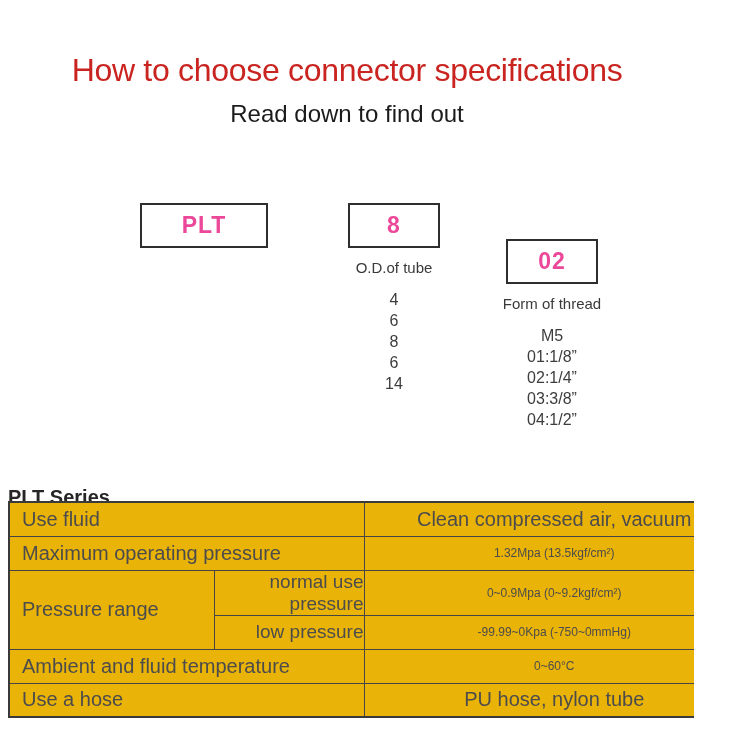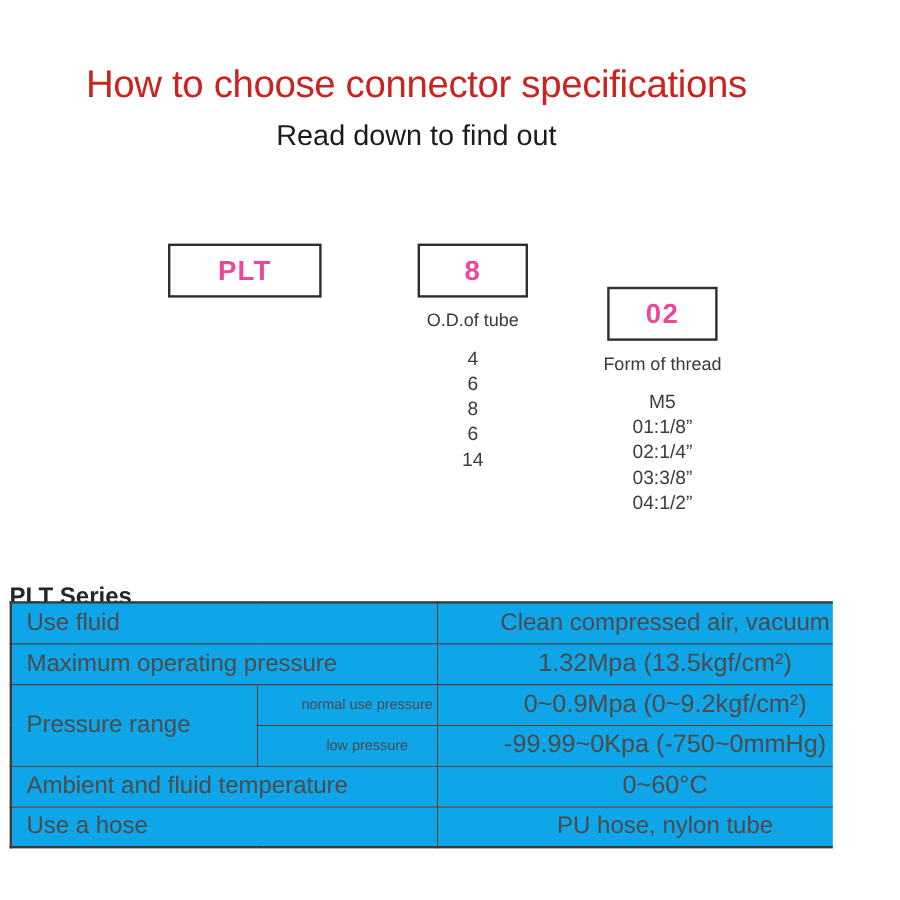--- a/index.html
+++ b/index.html
@@ -86,40 +86,40 @@
     position: absolute;
     left: 8px; top: 501px;
     width: 736px;
     border-collapse: collapse;
     table-layout: fixed;
     border: 2px solid #3a3a3a;
   }
   table.spec td {
     border: 1.5px solid #454545;
     height: 34px;
-    background: #0ea5e9;
+    background: #eab308;
     color: #4c4c4c;
   }
   td.beige { background: #f5ecdd; }
   td.lbl {
     font-size: 20px;
     text-align: left;
     padding-left: 12px;
   }
   td.sub {
-    font-size: 12px;
-    text-align: center;
+    font-size: 19px;
+    text-align: right;
     padding-left: 34px;
   }
   td.val-lg {
     font-size: 20px;
     text-align: center;
   }
   td.val-sm {
-    font-size: 21px;
+    font-size: 12px;
     text-align: center;
     color: #474747;
   }
 </style>
 </head>
 <body>
 
 <div class="page">
 
   <h1 class="title">How to choose connector specifications</h1>

